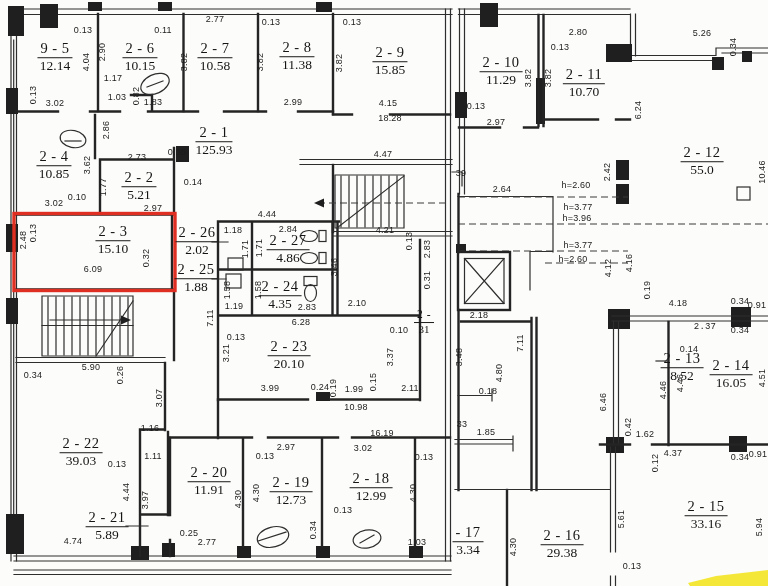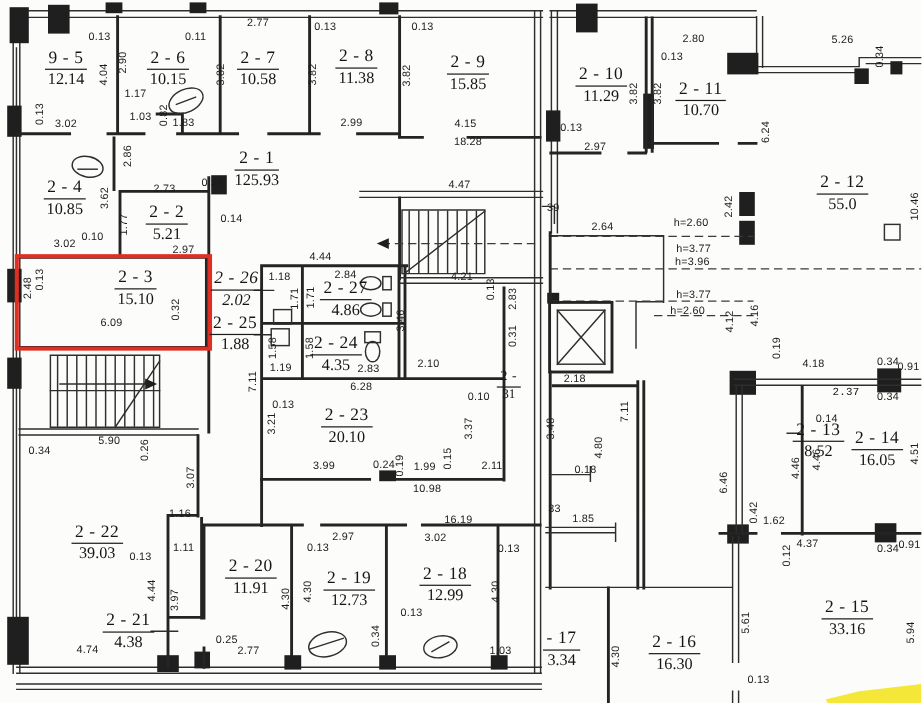--- a/index.html
+++ b/index.html
@@ -186,21 +186,21 @@
         <span class="rarea">10.85</span>
       </div>
       <div class="room" style="left: 139px; top: 186px;">
         <span class="rname">2 - 2</span>
         <span class="rarea">5.21</span>
       </div>
       <div class="room" style="left: 113px; top: 240px;">
         <span class="rname">2 - 3</span>
         <span class="rarea">15.10</span>
       </div>
-      <div class="room" style="left: 197px; top: 241px; font-style: italic;">
+      <div class="room" style="left: 197px; top: 241px;">
         <span class="rname">2 - 26</span>
         <span class="rarea">2.02</span>
       </div>
       <div class="room" style="left: 196px; top: 278px;">
         <span class="rname">2 - 25</span>
         <span class="rarea">1.88</span>
       </div>
       <div class="room" style="left: 288px; top: 249px;">
         <span class="rname">2 - 27</span>
         <span class="rarea">4.86</span>
@@ -216,21 +216,21 @@
       <div class="room sm" style="left: 424px; top: 322px;">
         <span class="rname">2 -</span>
         <span class="rarea">31</span>
       </div>
       <div class="room" style="left: 81px; top: 452px;">
         <span class="rname">2 - 22</span>
         <span class="rarea">39.03</span>
       </div>
       <div class="room" style="left: 107px; top: 526px;">
         <span class="rname">2 - 21</span>
-        <span class="rarea">4.38</span>
+        <span class="rarea">5.89</span>
       </div>
       <div class="room" style="left: 209px; top: 481px;">
         <span class="rname">2 - 20</span>
         <span class="rarea">11.91</span>
       </div>
       <div class="room" style="left: 291px; top: 491px;">
         <span class="rname">2 - 19</span>
         <span class="rarea">12.73</span>
       </div>
       <div class="room" style="left: 371px; top: 487px;">
@@ -256,21 +256,21 @@
       <div class="room" style="left: 731px; top: 374px;">
         <span class="rname">2 - 14</span>
         <span class="rarea">16.05</span>
       </div>
       <div class="room" style="left: 706px; top: 515px;">
         <span class="rname">2 - 15</span>
         <span class="rarea">33.16</span>
       </div>
       <div class="room" style="left: 562px; top: 544px;">
         <span class="rname">2 - 16</span>
-        <span class="rarea">16.30</span>
+        <span class="rarea">29.38</span>
       </div>
       <div class="room" style="left: 468px; top: 541px;">
         <span class="rname">- 17</span>
         <span class="rarea">3.34</span>
       </div>
       <div class="dim" style="left: 83px; top: 30px;">0.13</div>
       <div class="dim" style="left: 163px; top: 30px;">0.11</div>
       <div class="dim" style="left: 215px; top: 19px;">2.77</div>
       <div class="dim" style="left: 271px; top: 22px;">0.13</div>
       <div class="dim" style="left: 352px; top: 22px;">0.13</div>

